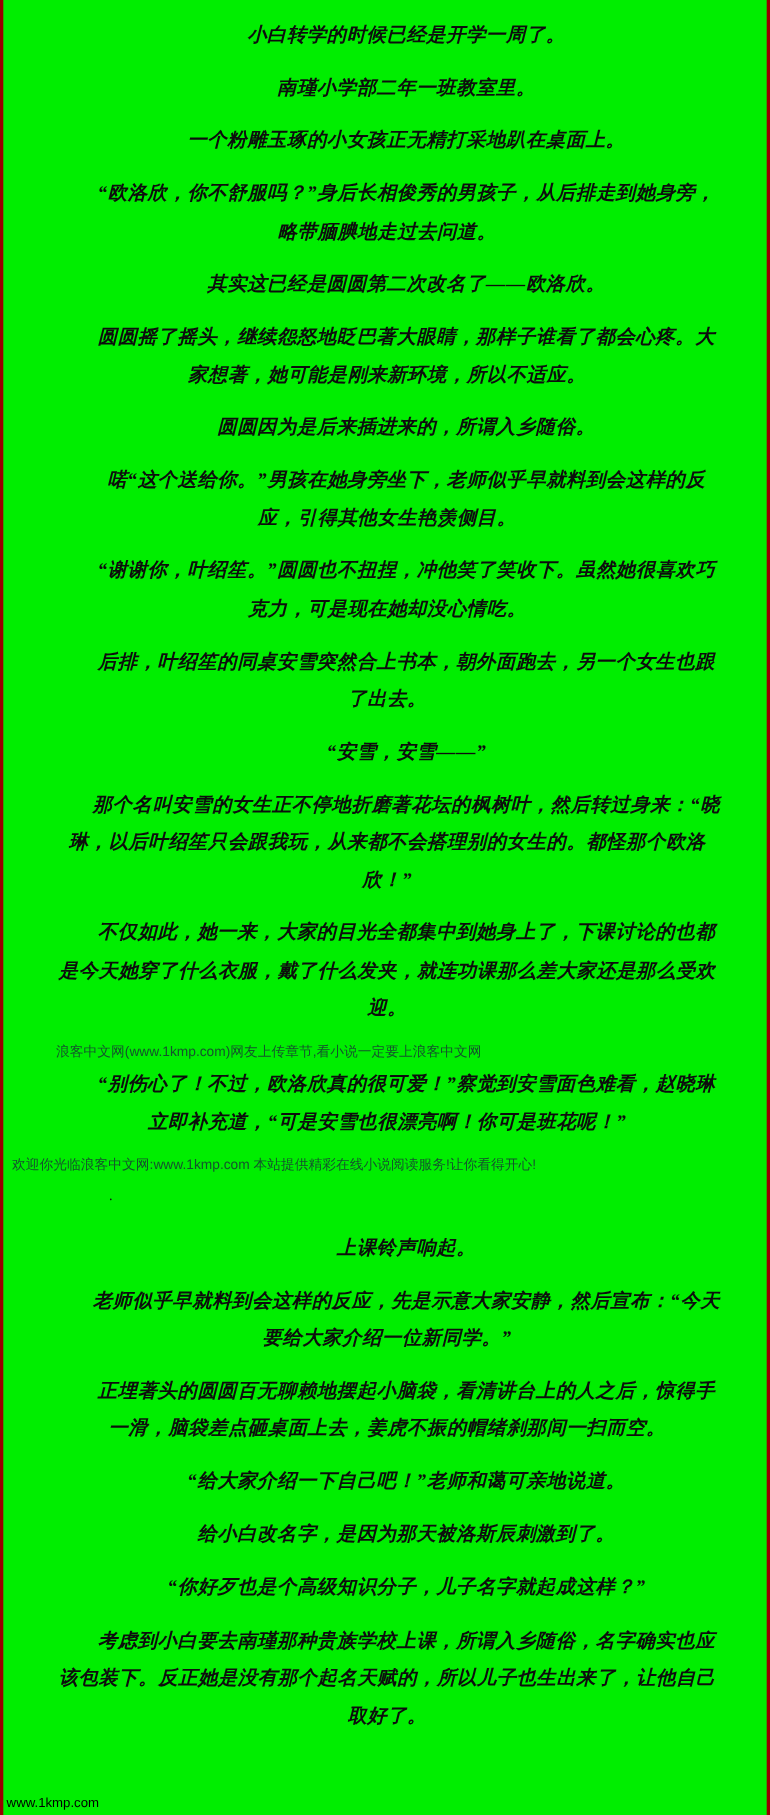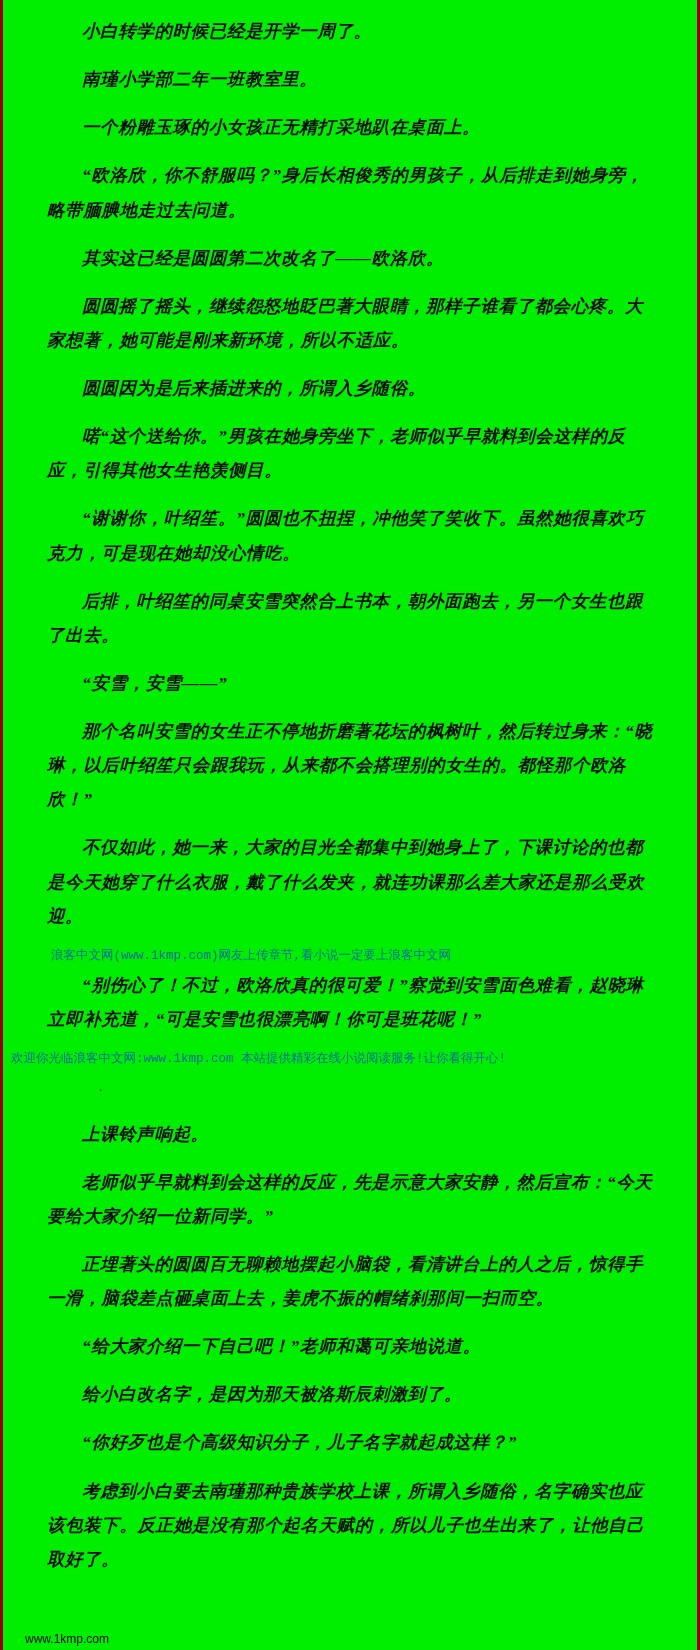--- a/index.html
+++ b/index.html
@@ -30,26 +30,27 @@
   .para {
     font-size: 17.5px;
     line-height: 1.95;
     letter-spacing: 0.6px;
     text-indent: 2em;
     margin: 0 0 14px 0;
     font-style: italic;
     font-weight: 600;
     color: #0d0d0d;
     font-family: "Liberation Serif", "DejaVu Serif", serif;
+    text-align: center;
   }
   .ad-line {
     font-size: 12.5px;
     line-height: 1.5;
-    color: #0369a1;
-    font-family: Liberation Mono, monospace;
+    color: #14532d;
+    font-family: Liberation Sans, sans-serif;
     margin: 2px 0 10px 0;
     padding-left: 0;
     letter-spacing: 0;
     font-weight: 400;
   }
   .ad-line-left {
     margin-left: -40px;
     padding-left: 4px;
   }
   .ad-sep {
@@ -58,21 +59,21 @@
   .dot-line {
     font-size: 13px;
     color: #111;
     margin: 0 0 4px 0;
     padding-left: 52px;
     height: 14px;
   }
   .spacer-md { height: 20px; }
   .footer-url {
     position: absolute;
-    left: 22px;
+    left: 3px;
     bottom: 4px;
     font-size: 12px;
     font-family: "Liberation Sans", sans-serif;
     color: #000000;
     letter-spacing: 0;
   }
 </style>
 </head>
 <body>
 

